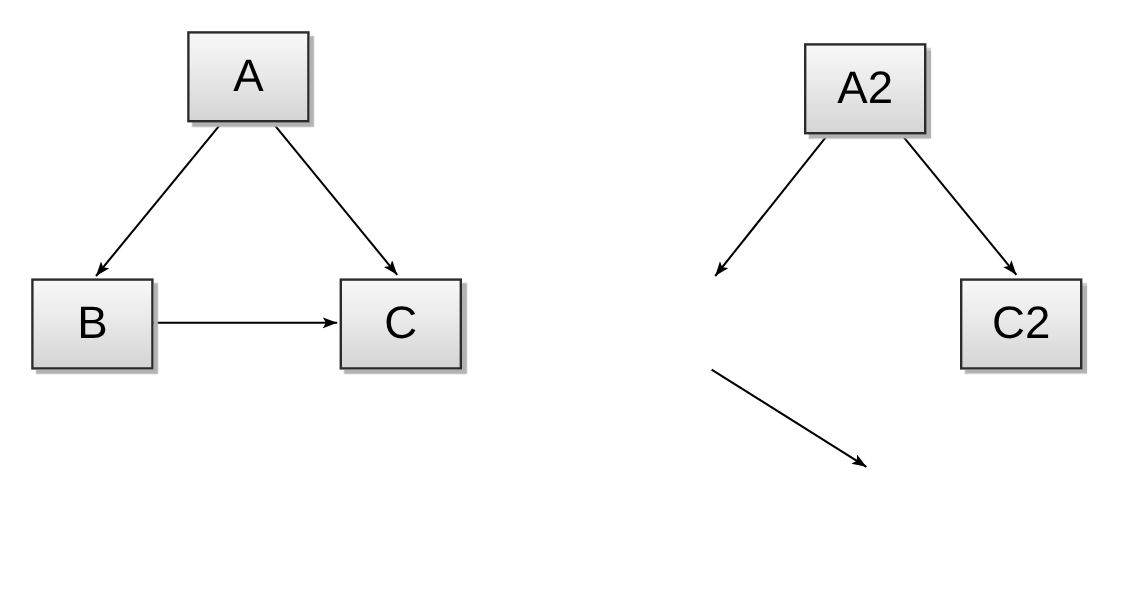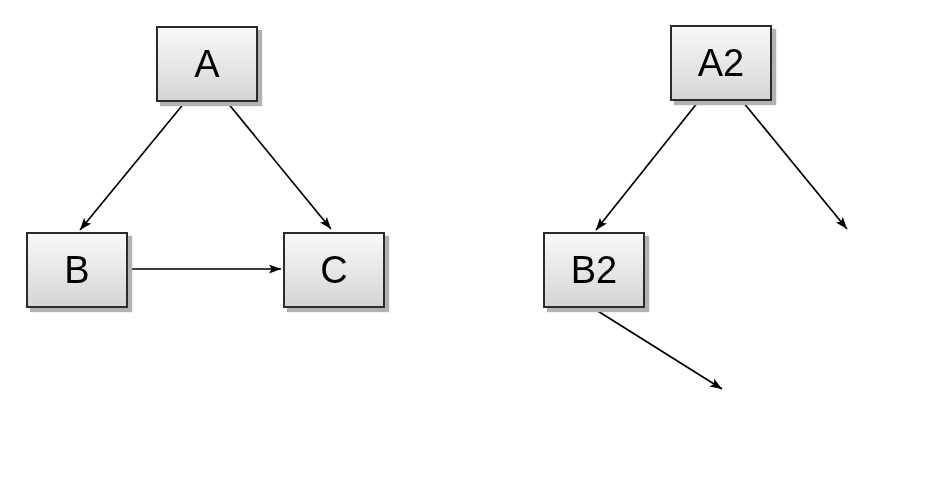--- a/index.html
+++ b/index.html
@@ -44,21 +44,21 @@
     font-size: 38px;
     color: #000000;
     line-height: 1;
     letter-spacing: 0px;
     user-select: none;
   }
   
   .pos-a  { left: 156px; top: 26px;  }
   .pos-b  { left: 26px;  top: 232px; }
   .pos-c  { left: 283px; top: 232px; }
-  .pos-a2 { left: 670px; top: 25px;  }
+  .pos-a2 { left: 670px; top: 36px;  }
   .pos-b2 { left: 543px; top: 232px; }
   .pos-c2 { left: 800px; top: 232px; }
   .pos-c3 { left: 677px; top: 392px; }
 </style>
 </head>
 <body>
 
 <div class="canvas">
 
   <svg class="edges-layer" viewBox="0 0 940 504" width="940" height="504" xmlns="http://www.w3.org/2000/svg">
@@ -84,19 +84,19 @@
   </div>
 
   <div class="node pos-c">
     <span class="node-label">C</span>
   </div>
 
   <div class="node pos-a2">
     <span class="node-label">A2</span>
   </div>
 
-  <div class="node pos-b2">
-    <span class="node-label">B2</span>
+
+  <div class="node pos-c2">
+    <span class="node-label">C2</span>
   </div>
-
 
 
 </div>
 
 </body></html>

